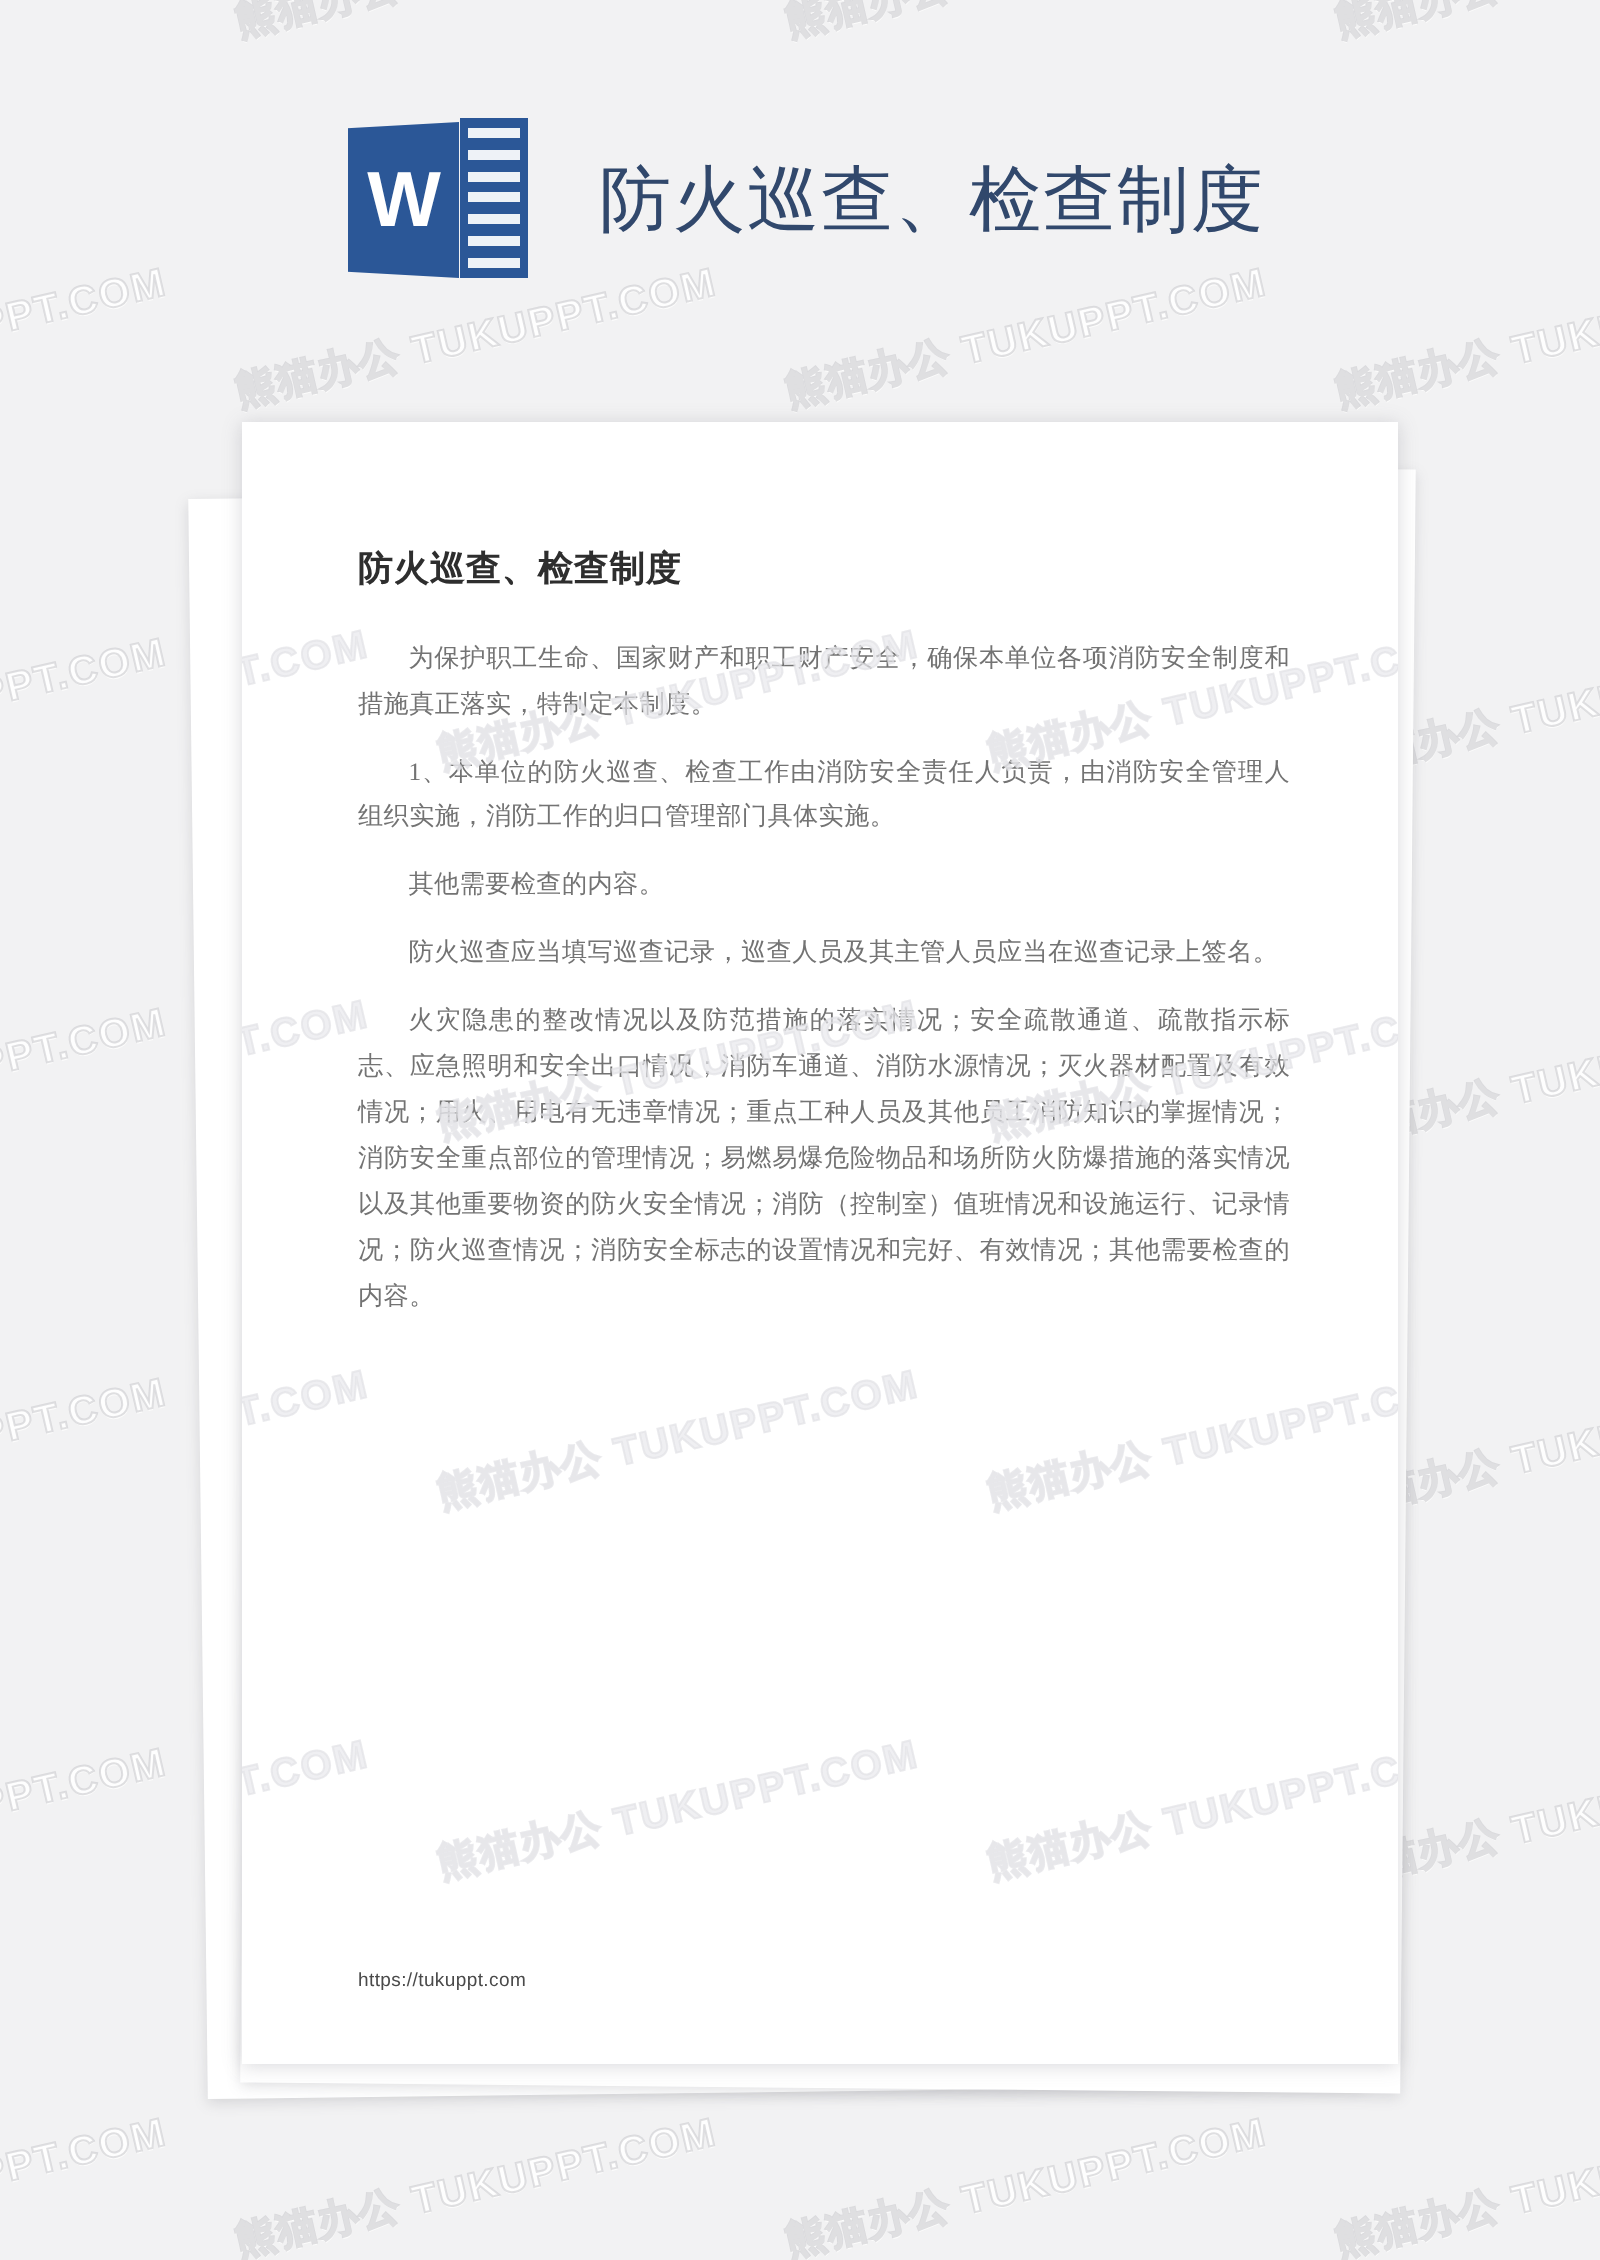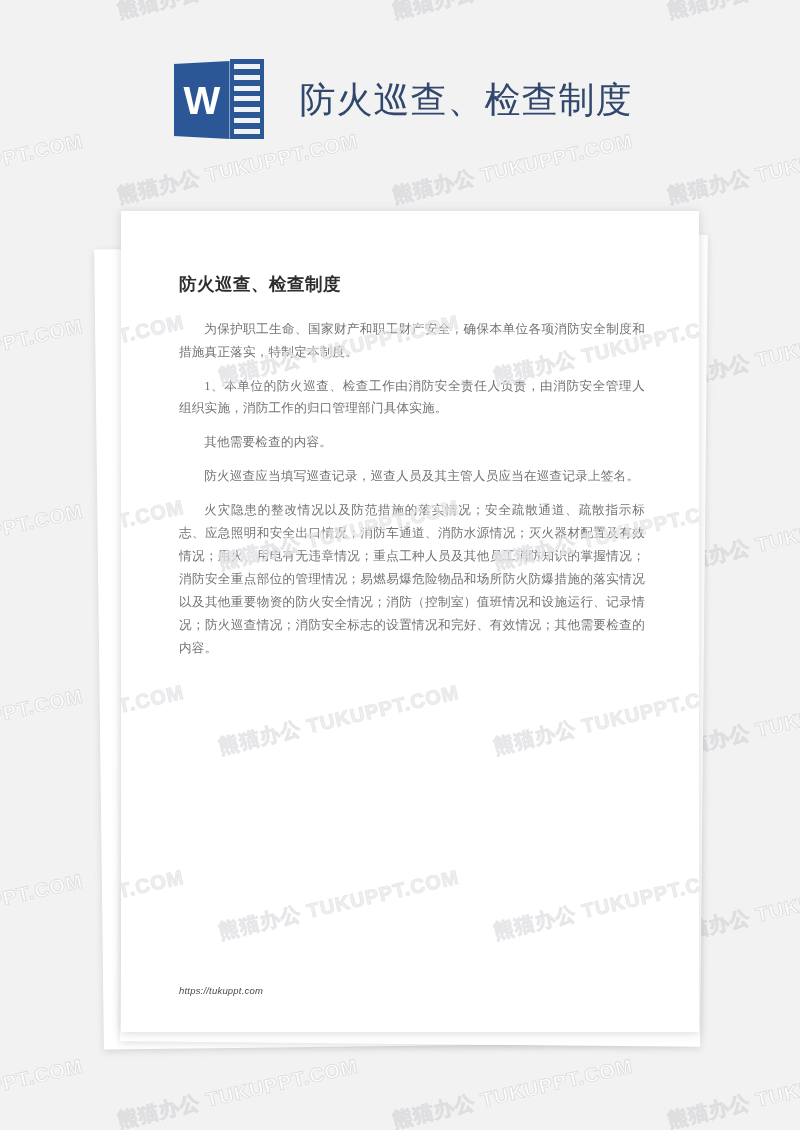--- a/index.html
+++ b/index.html
@@ -192,21 +192,20 @@
     text-indent: 2em;
   }
   #doc-footer-url {
     position: absolute;
     left: 58px;
     bottom: 36px;
     font-family: "Liberation Sans", sans-serif;
     font-size: 9.5px;
     color: #4a4a4a;
     letter-spacing: .2px;
-    font-style: italic;
   }
 
   
   #page-watermarks {
     position: absolute;
     left: 121px;
     top: 211px;
     width: 578px;
     height: 821px;
     overflow: hidden;

